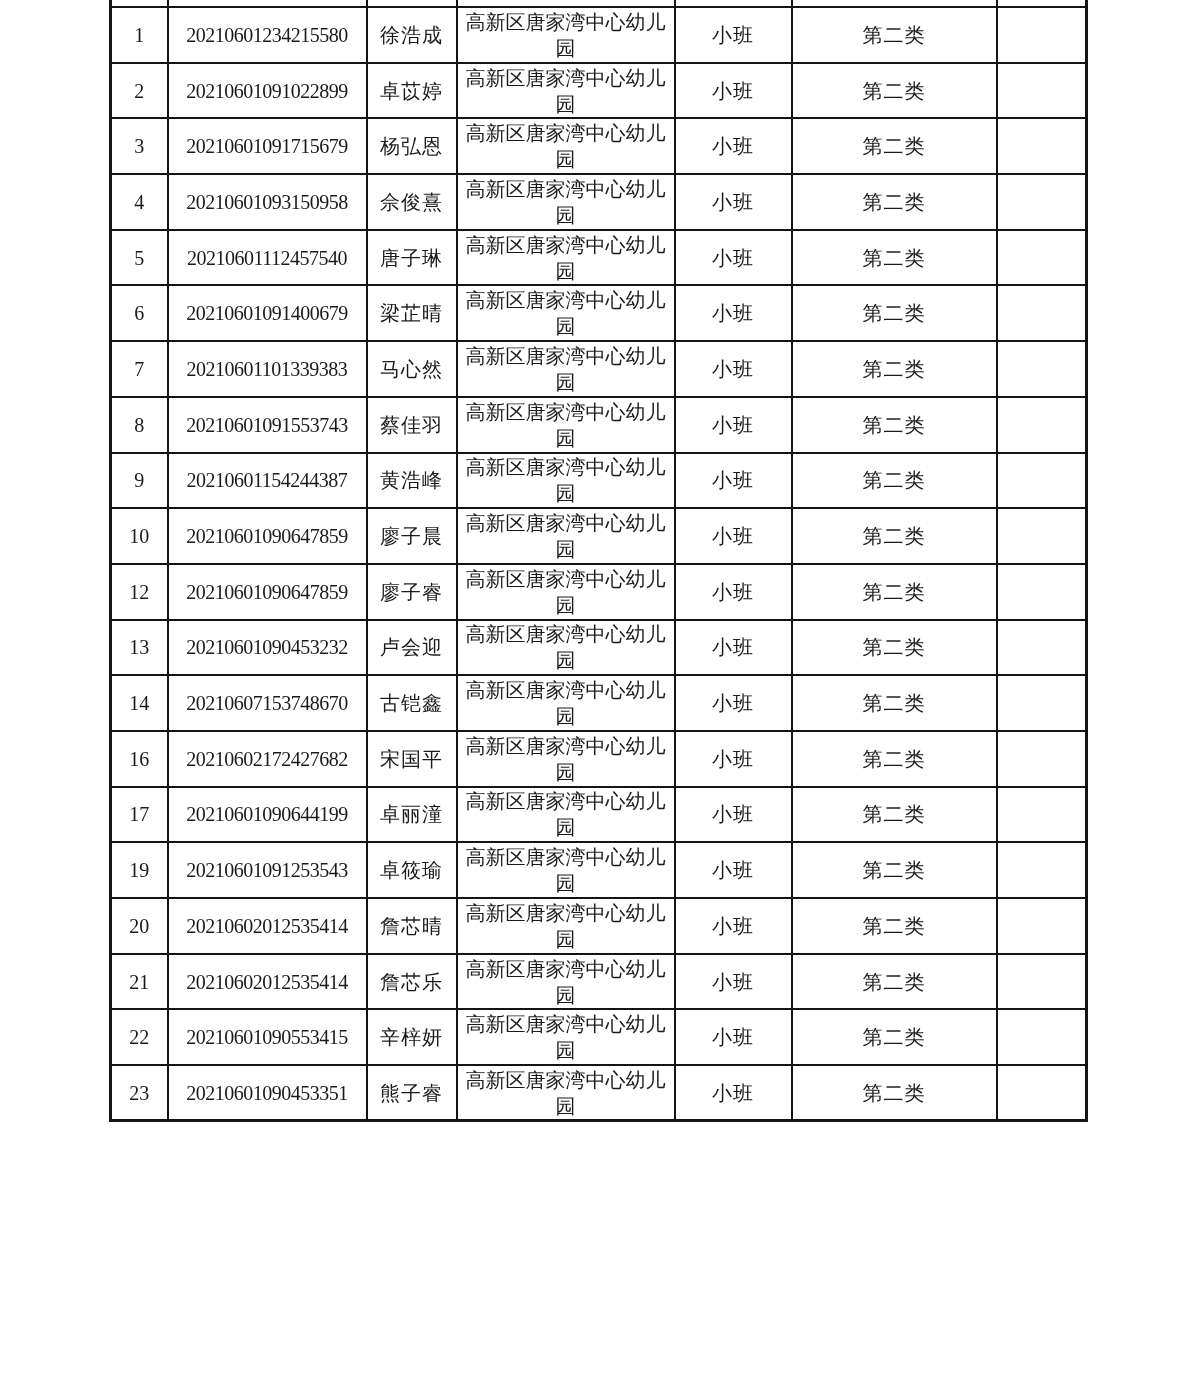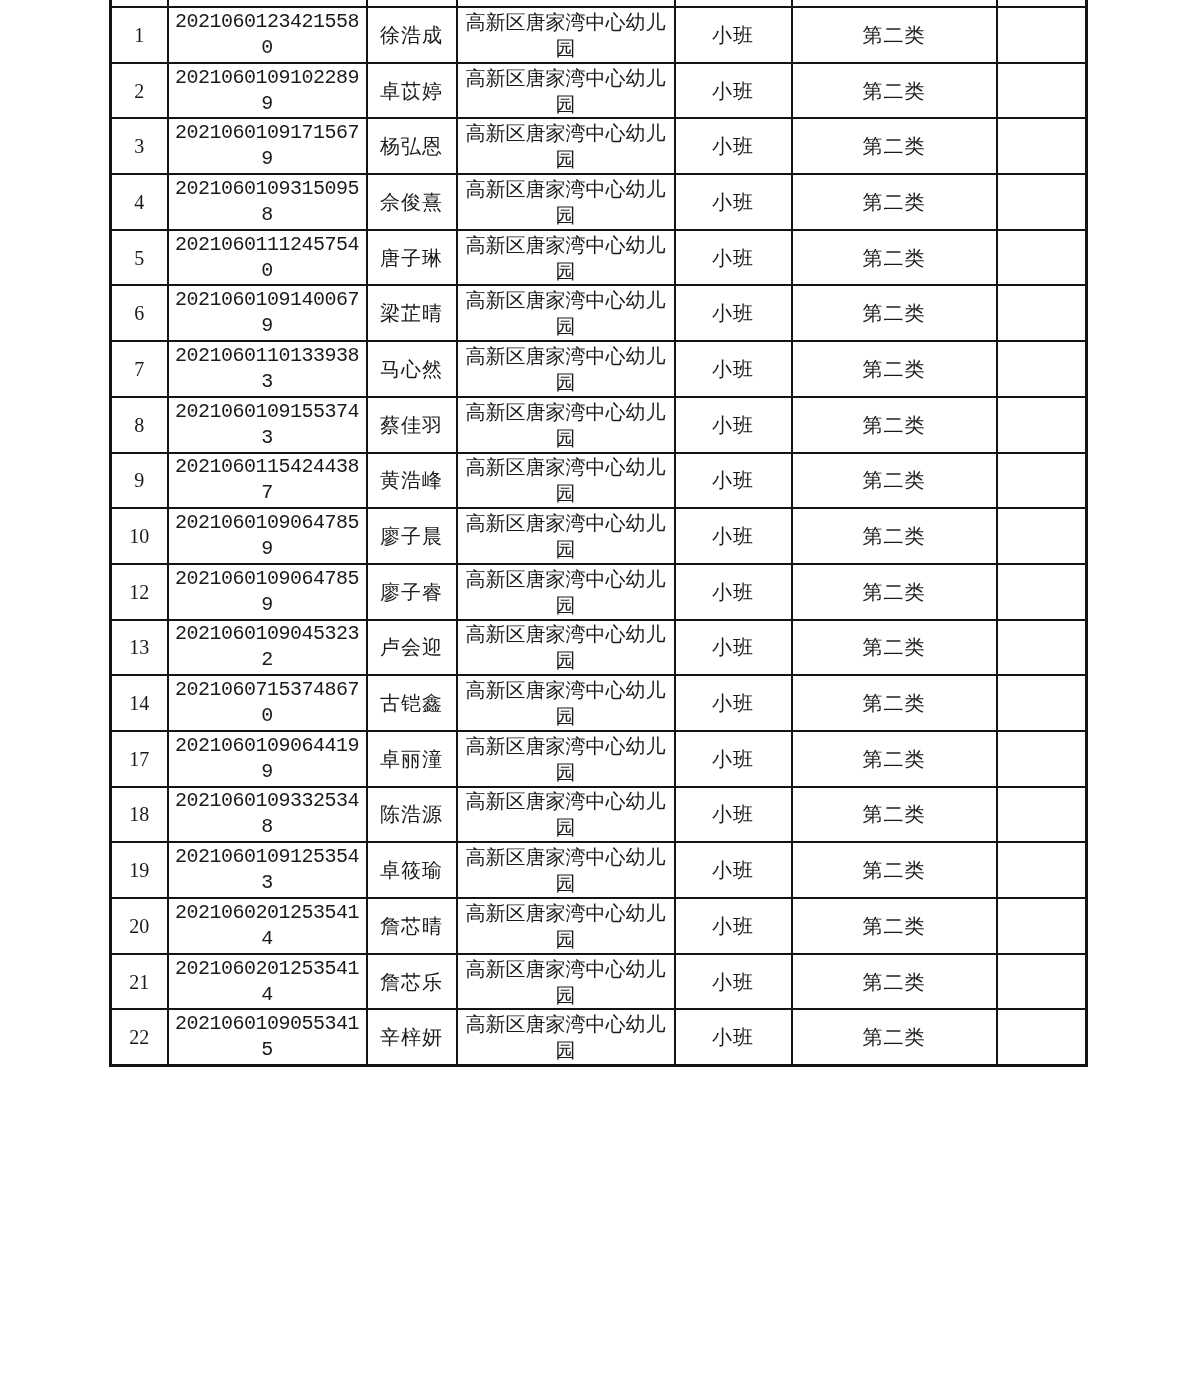--- a/index.html
+++ b/index.html
@@ -40,21 +40,21 @@
     padding: 0 3px;
     overflow: hidden;
     font-size: 20px;
     line-height: 26px;
     word-break: break-all;
   }
   tr.data-row { height: 55.7px; }
   tr.cut-row { height: 7px; }
   tr.cut-row td { border-top: none; padding: 0; }
   td.cell-no   { font-size: 19px; }
-  td.cell-id   { font-size: 20px; letter-spacing: -0.5px; font-family: Liberation Mono, monospace; }
+  td.cell-id   { font-size: 20px; letter-spacing: -0.5px; }
   td.cell-name { letter-spacing: 1px; }
   td.cell-school { line-height: 26px; }
   td.cell-class, td.cell-category { letter-spacing: 1px; }
 </style>
 </head>
 <body>
 
 <div class="page">
   <table class="roster">
     <colgroup>
@@ -187,38 +187,38 @@
         <tr class="data-row">
     <td class="cell-no">14</td>
     <td class="cell-id">20210607153748670</td>
     <td class="cell-name">古铠鑫</td>
     <td class="cell-school">高新区唐家湾中心幼儿园</td>
     <td class="cell-class">小班</td>
     <td class="cell-category">第二类</td>
     <td class="cell-note"></td>
   </tr>
         <tr class="data-row">
+    <td class="cell-no">16</td>
+    <td class="cell-id">20210602172427682</td>
+    <td class="cell-name">宋国平</td>
+    <td class="cell-school">高新区唐家湾中心幼儿园</td>
+    <td class="cell-class">小班</td>
+    <td class="cell-category">第二类</td>
+    <td class="cell-note"></td>
+  </tr>
+        <tr class="data-row">
     <td class="cell-no">17</td>
     <td class="cell-id">20210601090644199</td>
     <td class="cell-name">卓丽潼</td>
     <td class="cell-school">高新区唐家湾中心幼儿园</td>
     <td class="cell-class">小班</td>
     <td class="cell-category">第二类</td>
     <td class="cell-note"></td>
   </tr>
         <tr class="data-row">
-    <td class="cell-no">18</td>
-    <td class="cell-id">20210601093325348</td>
-    <td class="cell-name">陈浩源</td>
-    <td class="cell-school">高新区唐家湾中心幼儿园</td>
-    <td class="cell-class">小班</td>
-    <td class="cell-category">第二类</td>
-    <td class="cell-note"></td>
-  </tr>
-        <tr class="data-row">
     <td class="cell-no">19</td>
     <td class="cell-id">20210601091253543</td>
     <td class="cell-name">卓筱瑜</td>
     <td class="cell-school">高新区唐家湾中心幼儿园</td>
     <td class="cell-class">小班</td>
     <td class="cell-category">第二类</td>
     <td class="cell-note"></td>
   </tr>
         <tr class="data-row">
     <td class="cell-no">20</td>
@@ -235,20 +235,29 @@
     <td class="cell-name">詹芯乐</td>
     <td class="cell-school">高新区唐家湾中心幼儿园</td>
     <td class="cell-class">小班</td>
     <td class="cell-category">第二类</td>
     <td class="cell-note"></td>
   </tr>
         <tr class="data-row">
     <td class="cell-no">22</td>
     <td class="cell-id">20210601090553415</td>
     <td class="cell-name">辛梓妍</td>
+    <td class="cell-school">高新区唐家湾中心幼儿园</td>
+    <td class="cell-class">小班</td>
+    <td class="cell-category">第二类</td>
+    <td class="cell-note"></td>
+  </tr>
+        <tr class="data-row">
+    <td class="cell-no">23</td>
+    <td class="cell-id">20210601090453351</td>
+    <td class="cell-name">熊子睿</td>
     <td class="cell-school">高新区唐家湾中心幼儿园</td>
     <td class="cell-class">小班</td>
     <td class="cell-category">第二类</td>
     <td class="cell-note"></td>
   </tr>
       </tbody>
   </table>
 </div>
 
 </body></html>

